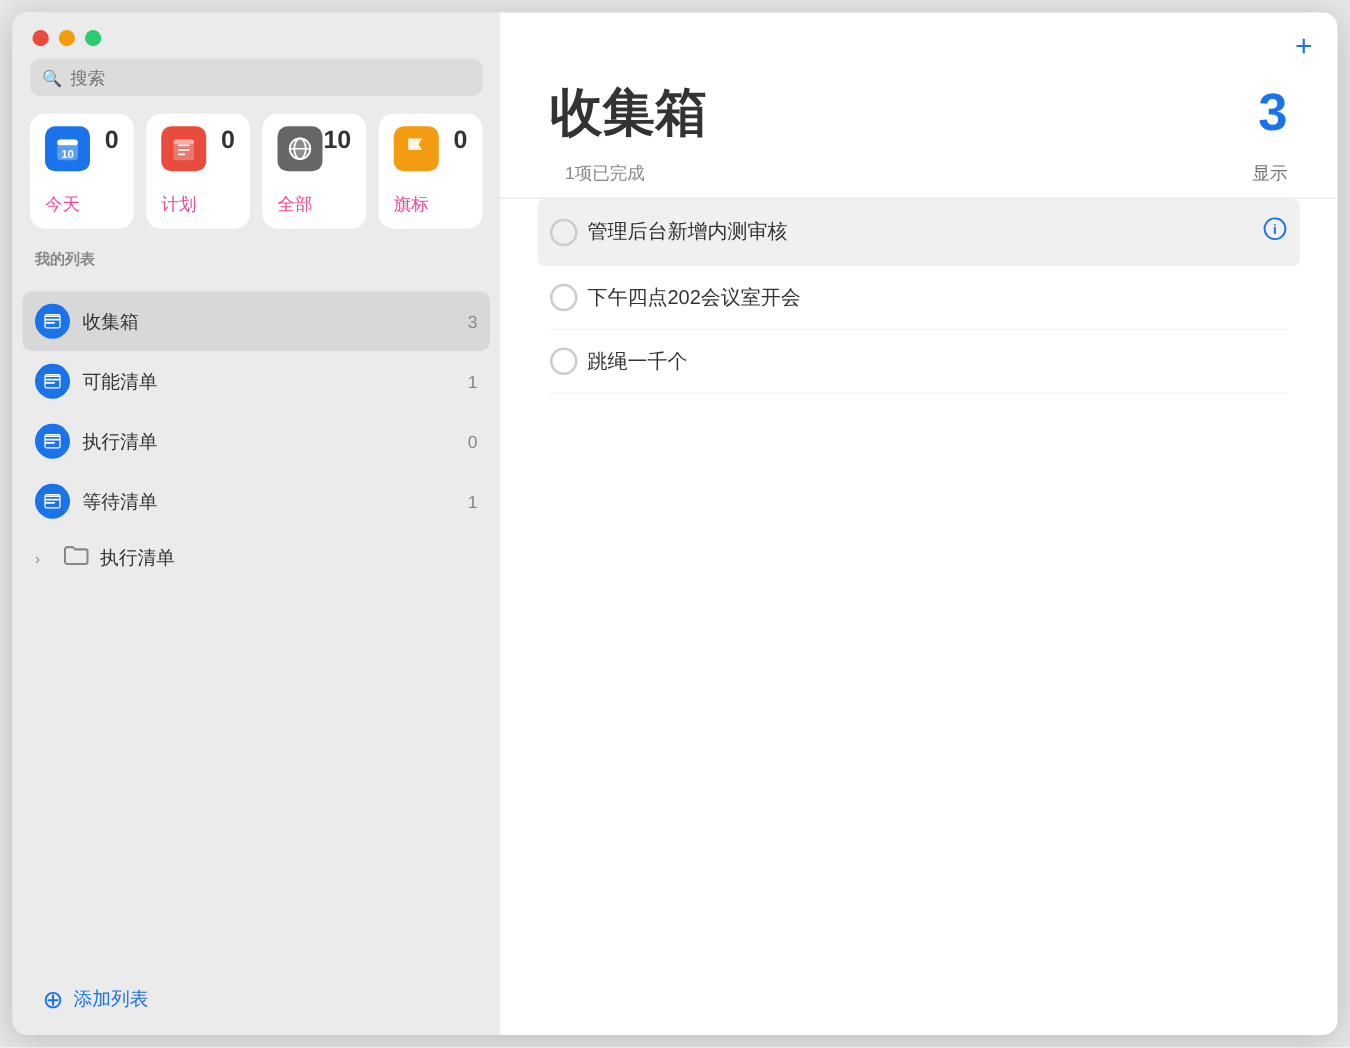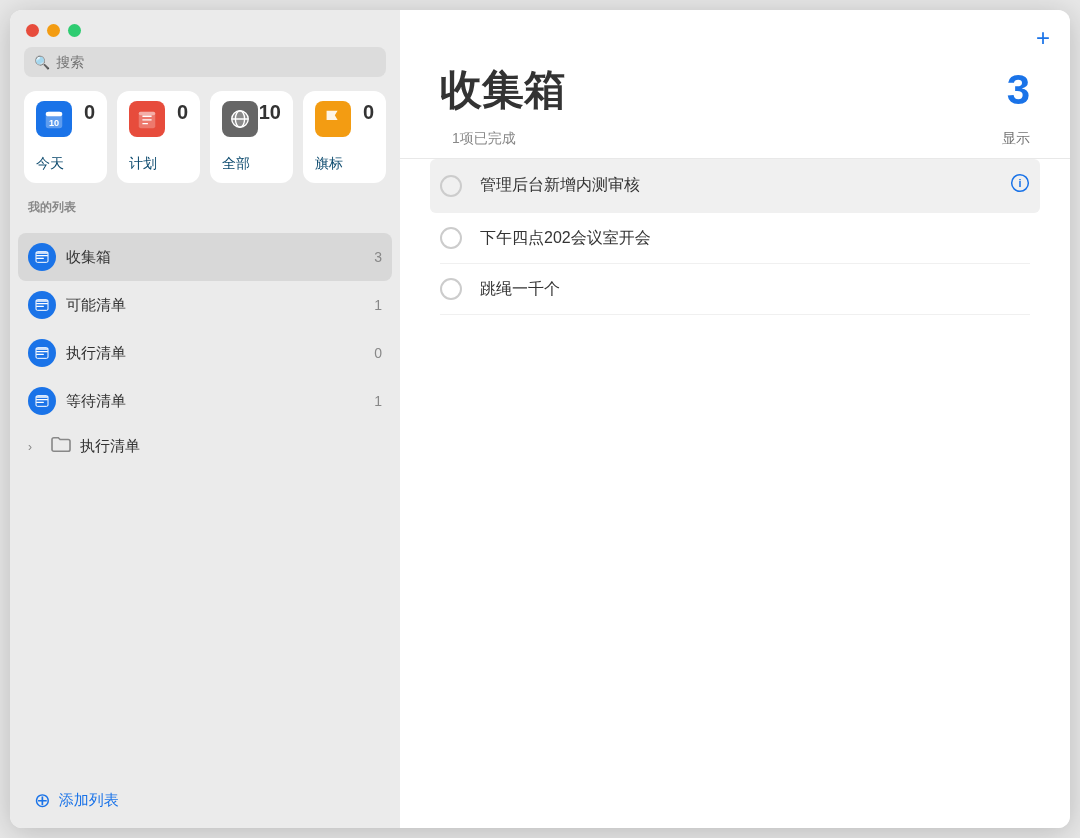--- a/index.html
+++ b/index.html
@@ -102,21 +102,21 @@
     .icon-plan { background: #e74c3c; }
     .icon-all { background: #666; }
     .icon-flag { background: #f39c12; }
     .card-count {
       font-size: 20px;
       font-weight: 600;
       color: #333;
     }
     .card-label {
       font-size: 14px;
-      color: #0c4a6e;
+      color: #ec4899;
     }
 
     
     .section-label {
       font-size: 12px;
       color: #888;
       font-weight: 600;
       padding: 0 18px 17px 18px;
     }
     .list-items {
@@ -260,21 +260,21 @@
     .task-list {
       flex: 1;
       overflow-y: auto;
       padding: 0 40px;
     }
     .task-item {
       display: flex;
       align-items: center;
       padding: 14px 0;
       border-bottom: 1px solid #f0f0f0;
-      gap: 18px;
+      gap: 8px;
       cursor: pointer;
     }
     .task-item.highlighted {
       background: #f0f0f0;
       margin: 0 -10px;
       padding: 14px 10px;
       border-radius: 6px;
     }
     .task-checkbox {
       width: 22px;

